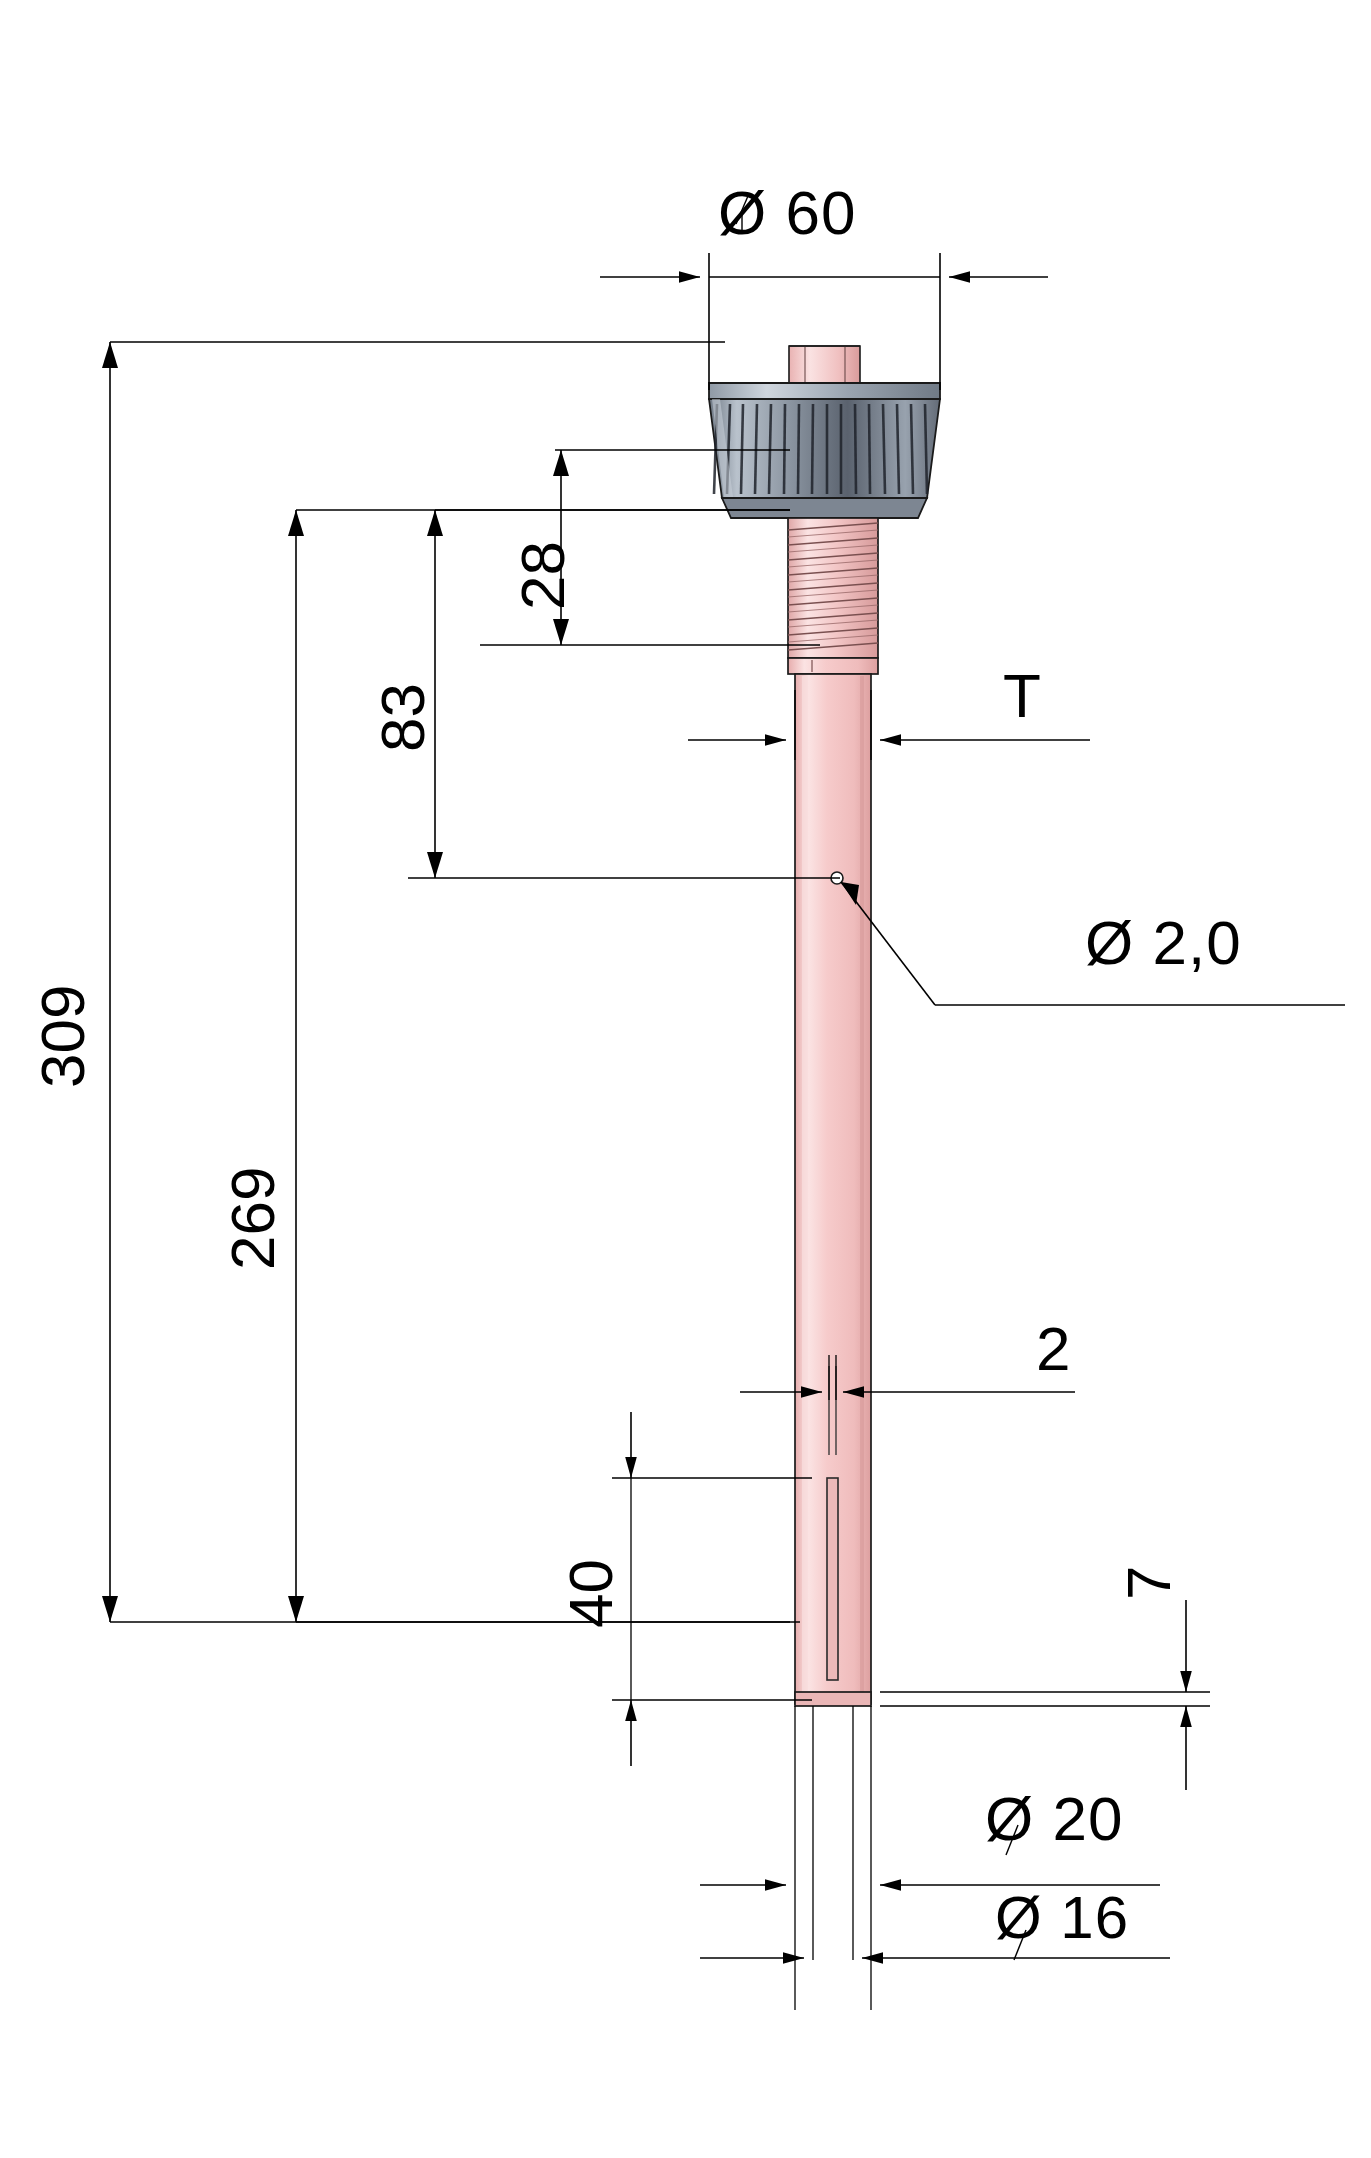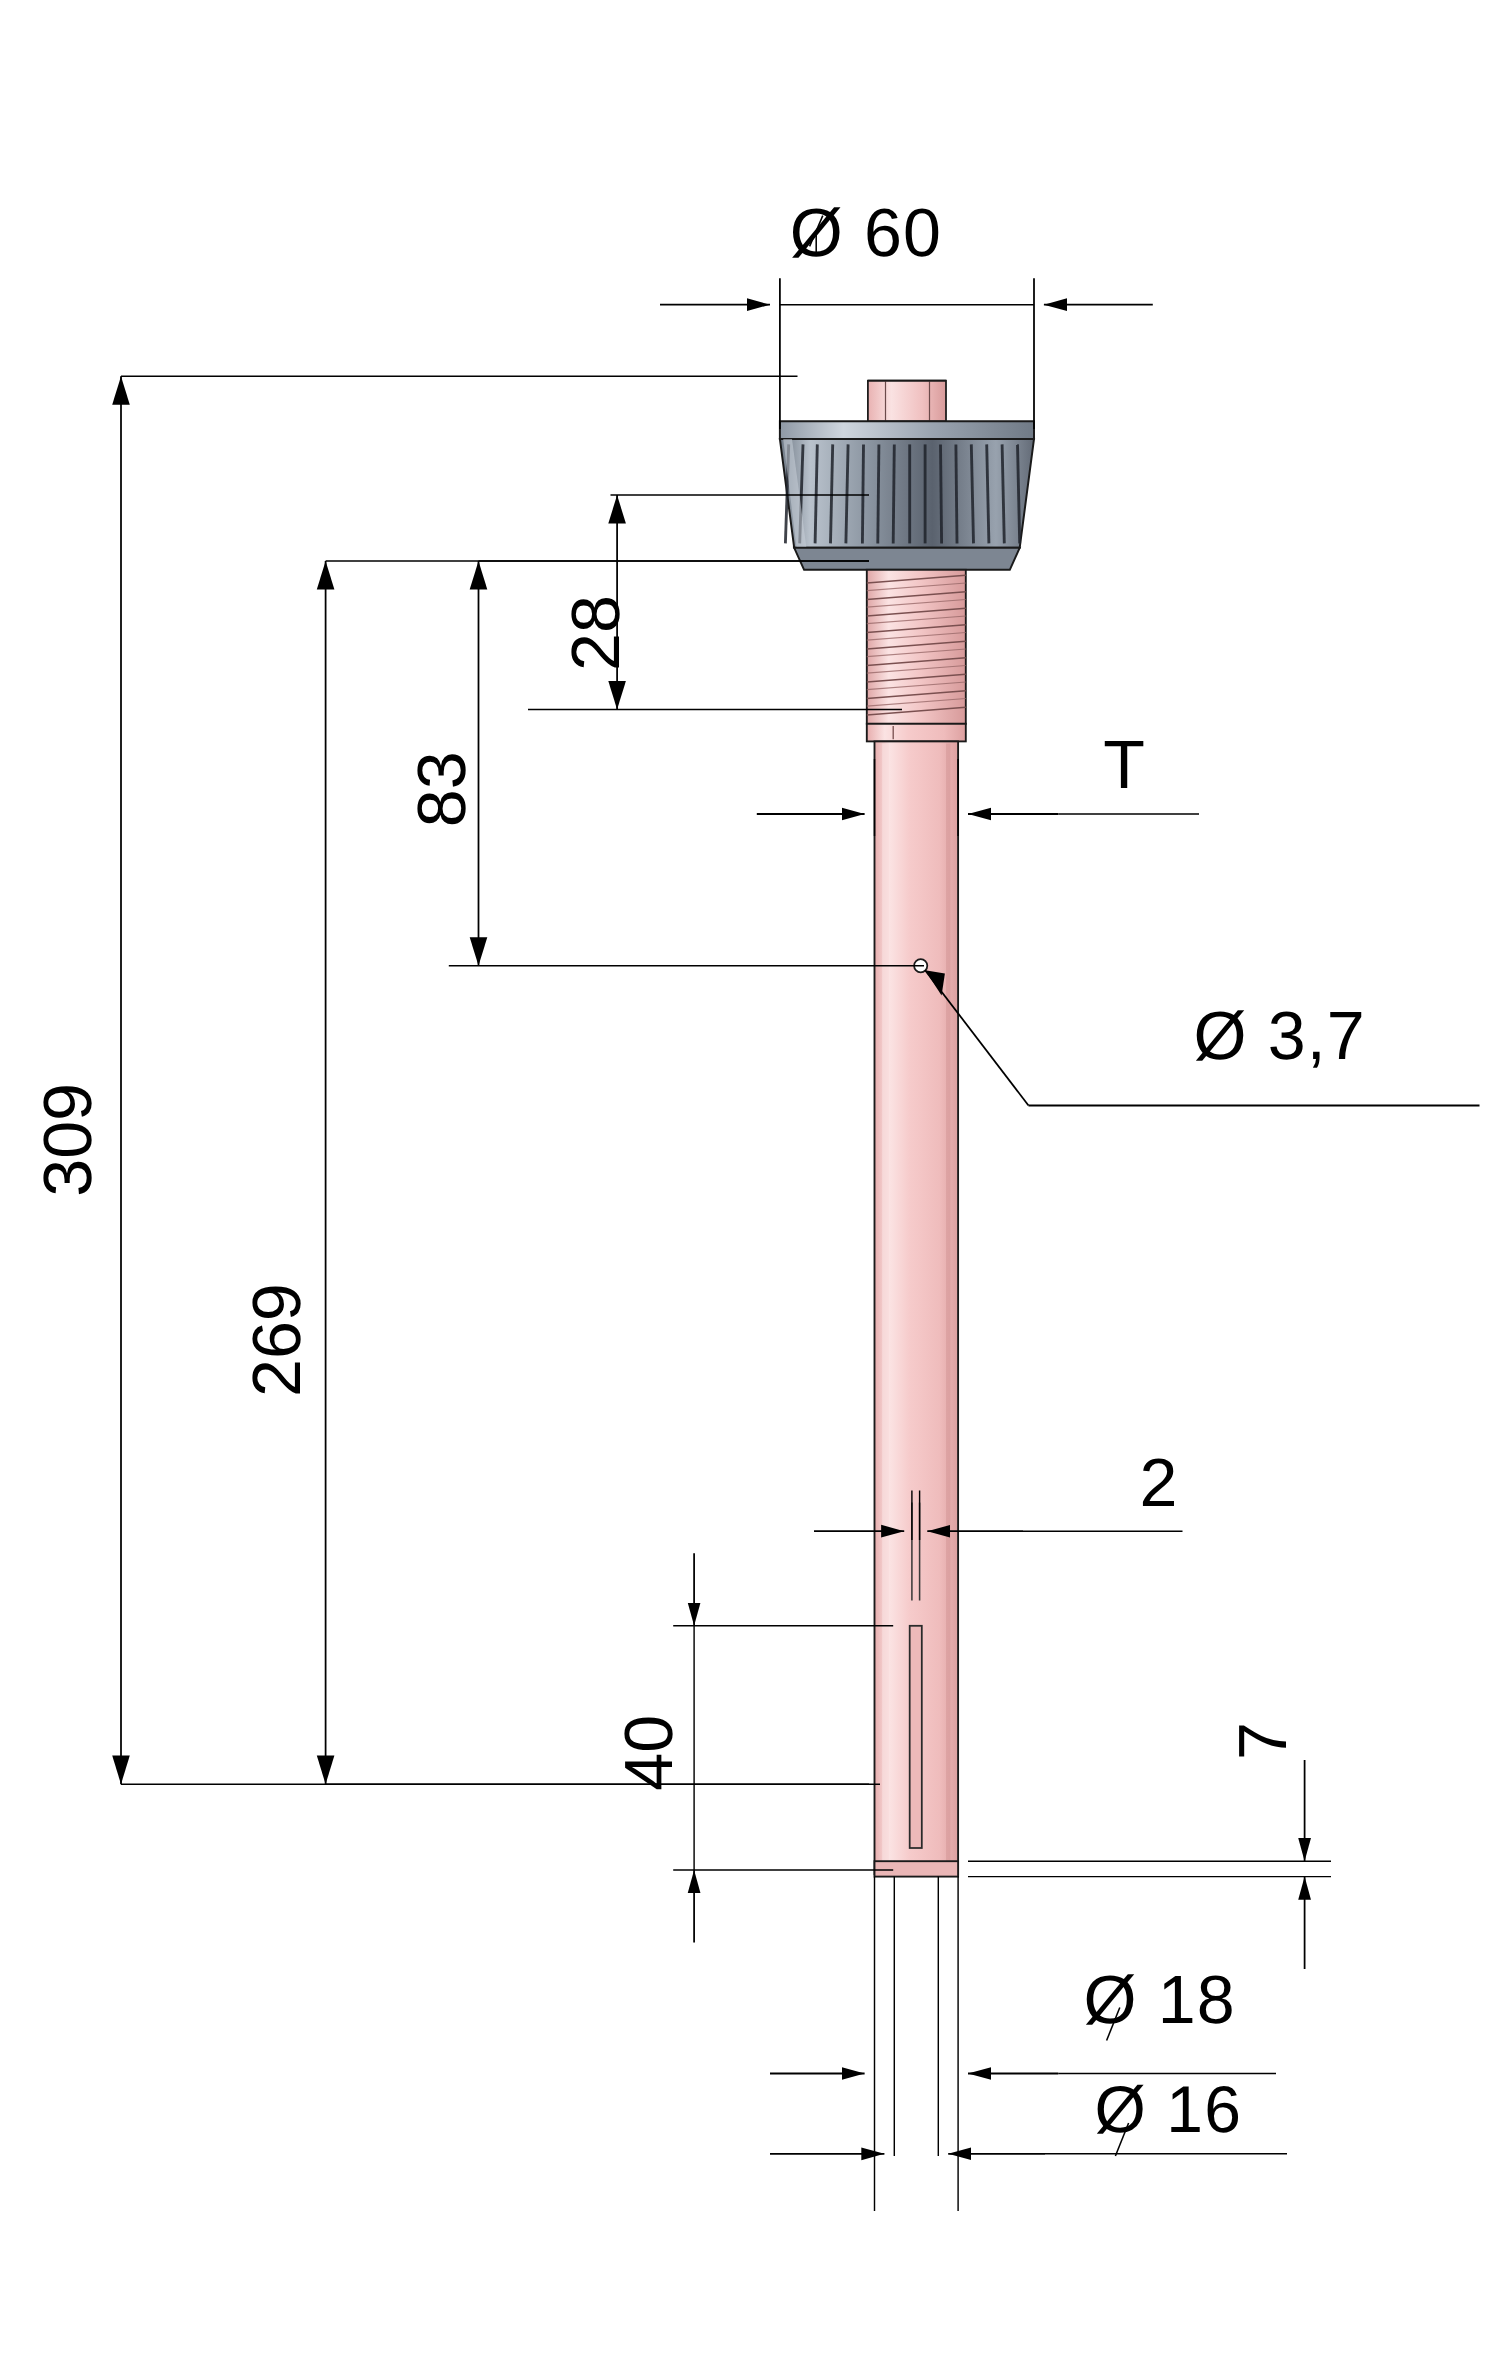--- a/index.html
+++ b/index.html
@@ -222,29 +222,29 @@
 </svg>
 
 <div class="lbl" style="left:718px;top:182px;font-size:62px;letter-spacing:1px;">Ø 60</div>
 
 <div class="lbl rot" style="left:512px;top:610px;font-size:62px;">28</div>
 
 <div class="lbl rot" style="left:372px;top:752px;font-size:62px;">83</div>
 
 <div class="lbl" style="left:1003px;top:665px;font-size:62px;">T</div>
 
-<div class="lbl" style="left:1085px;top:912px;font-size:62px;letter-spacing:1px;">Ø 3,7</div>
+<div class="lbl" style="left:1085px;top:912px;font-size:62px;letter-spacing:1px;">Ø 2,0</div>
 
 <div class="lbl rot" style="left:32px;top:1088px;font-size:62px;">309</div>
 
 <div class="lbl rot" style="left:222px;top:1270px;font-size:62px;">269</div>
 
 <div class="lbl" style="left:1036px;top:1318px;font-size:62px;">2</div>
 
 <div class="lbl rot" style="left:560px;top:1628px;font-size:62px;">40</div>
 
 <div class="lbl rot" style="left:1118px;top:1600px;font-size:62px;">7</div>
 
-<div class="lbl" style="left:985px;top:1788px;font-size:62px;letter-spacing:1px;">Ø 18</div>
+<div class="lbl" style="left:985px;top:1788px;font-size:62px;letter-spacing:1px;">Ø 20</div>
 
 <div class="lbl" style="left:995px;top:1888px;font-size:60px;letter-spacing:1px;">Ø 16</div>
 
 </div>
 
 </body></html>

